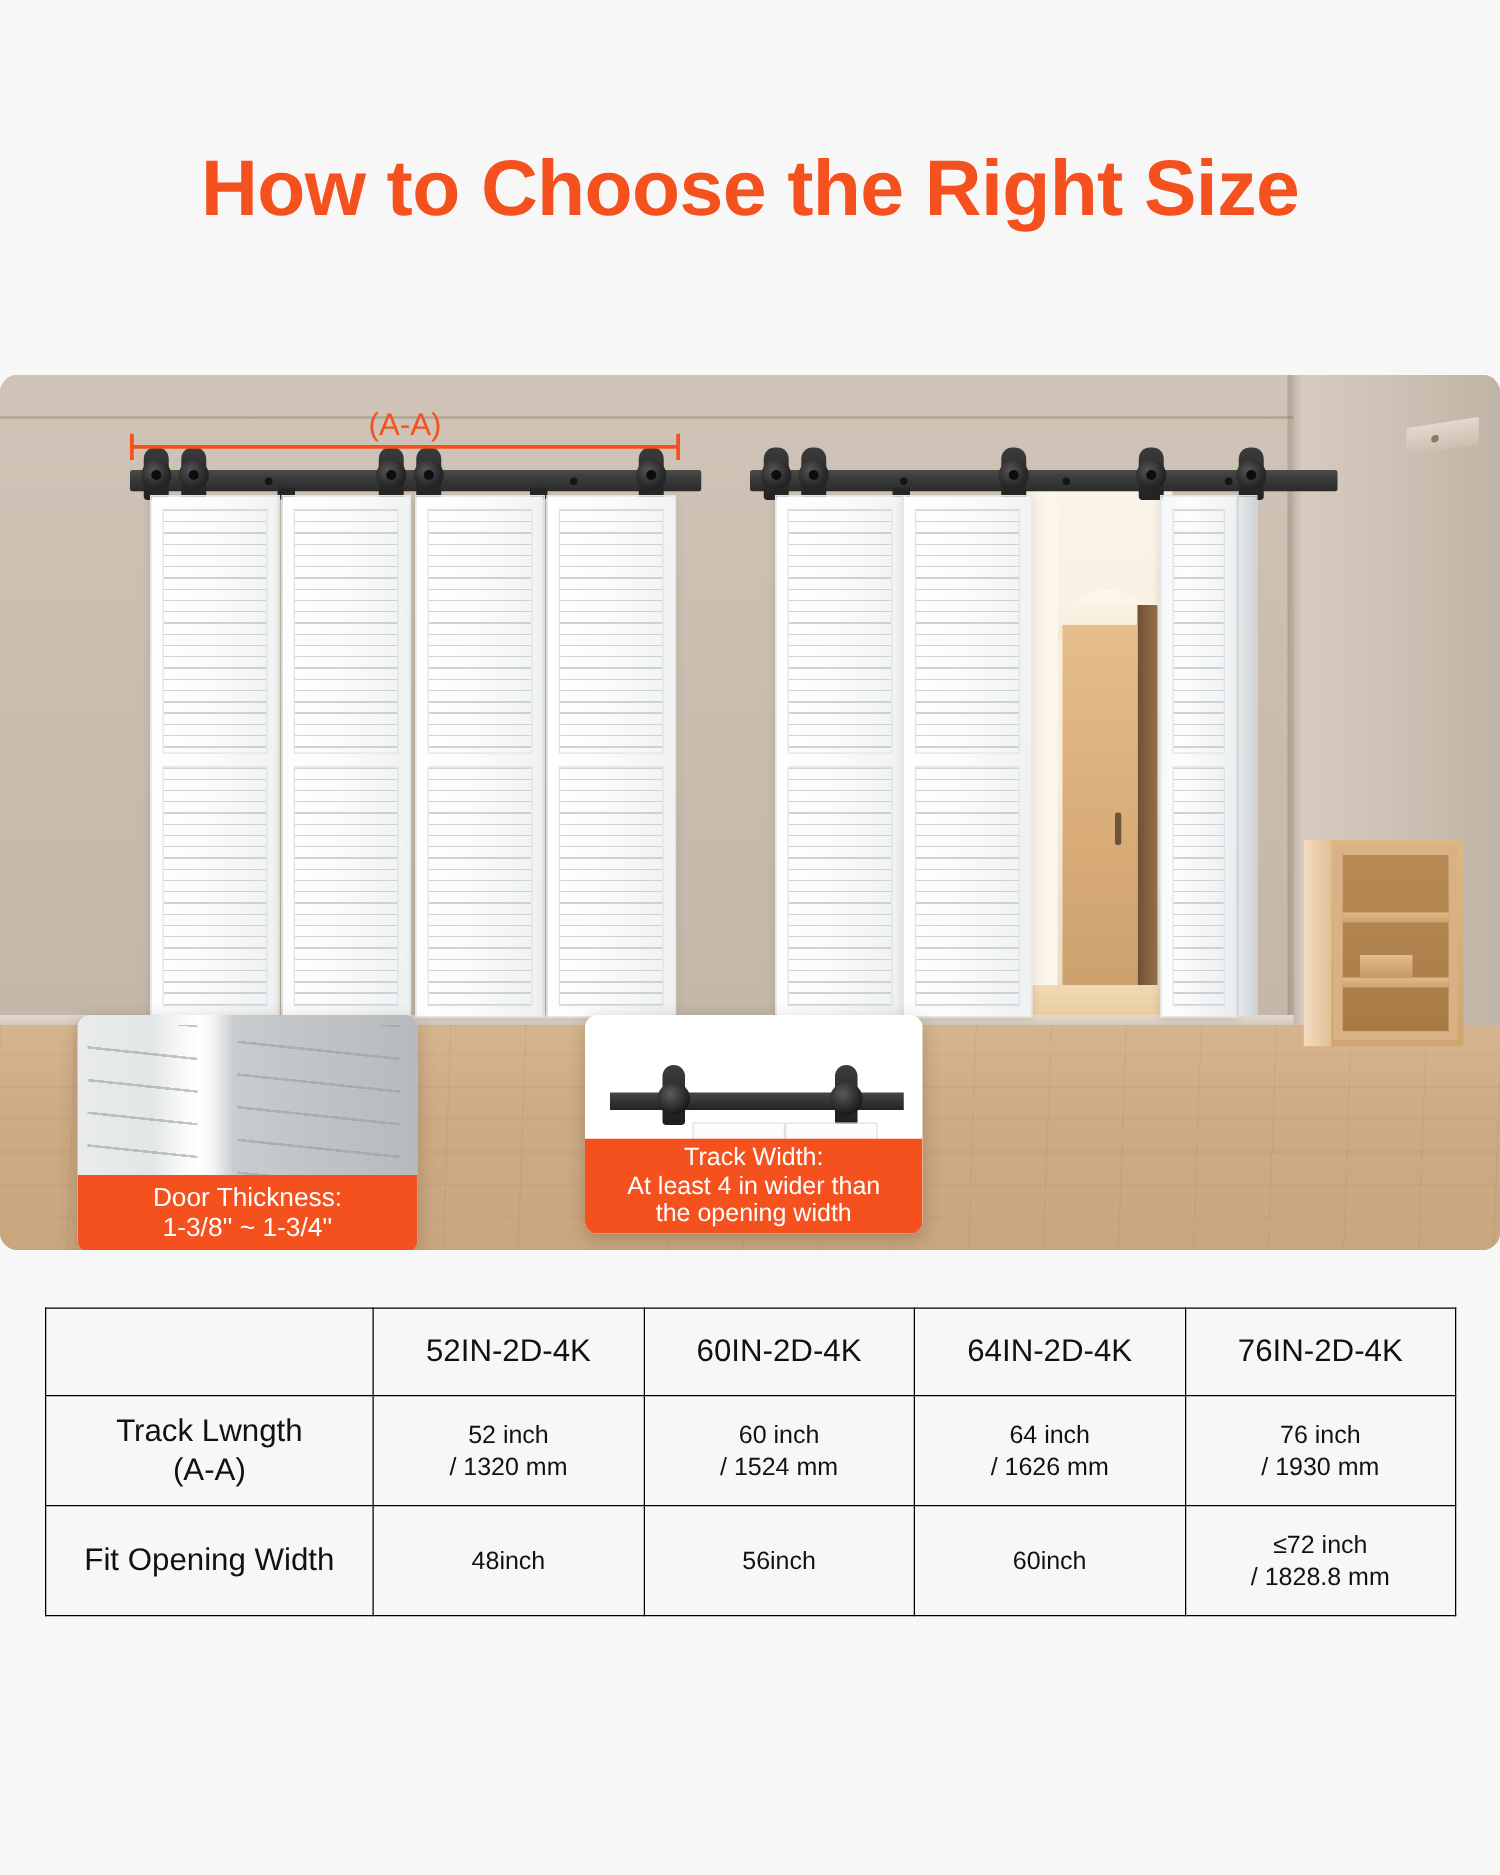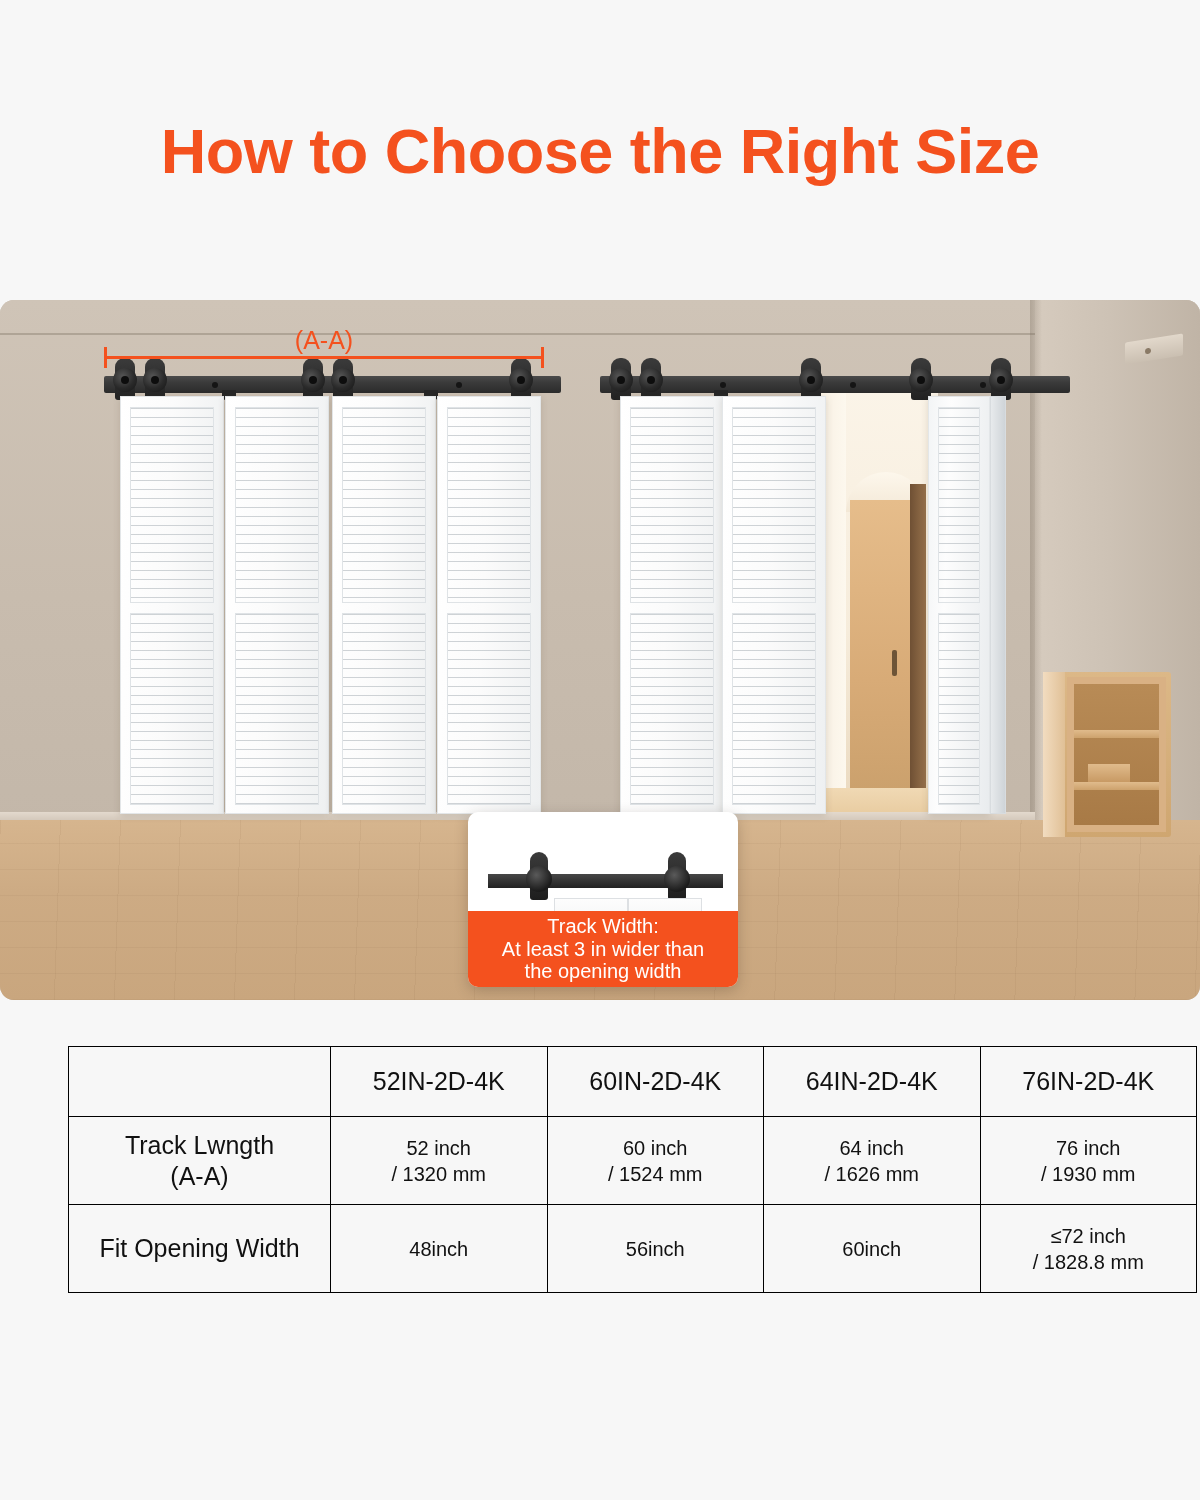--- a/index.html
+++ b/index.html
@@ -270,21 +270,20 @@
   .dim-label {
     position:absolute; left:0; top:-6px; width:440px; text-align:center;
     color:#f4511e; font-size:25px;
   }
 
   
   .table-wrap { position:absolute; left:36px; top:1046px; width:1128px; }
   table.spec {
     width:1128px; border-collapse:collapse; table-layout:fixed;
     background:#f7f7f7;
-    margin-left:32px;
   }
   table.spec td {
     border:1.5px solid #000;
     text-align:center; vertical-align:middle;
     color:#111; font-weight:400;
   }
   table.spec .lbl { font-size:25px; line-height:1.22; padding:8px 4px; }
   table.spec .val { font-size:20px; line-height:1.3; padding:8px 4px; }
   table.spec .hdr { font-size:25px; padding:8px 4px; }
   table.spec tr:first-child td:first-child { border-top-left-radius:10px; }
@@ -425,37 +424,49 @@
       </div>
     <div class="door-edge" style="left:990px"></div>
 
     <div class="dim-wrap" style="top:32px">
       <div class="dim-label">(A-A)</div>
       <div class="dim-line"></div>
       <div class="dim-cap l"></div>
       <div class="dim-cap r"></div>
     </div>
 
+    <div class="callout" id="callout-thickness" style="left:62px; top:512px;">
+      <div class="img">
+        <div class="lv" style="top:8px;  height:120px; left:8px; width:88px;"></div>
+        <div class="lv" style="top:8px;  height:120px; left:128px; width:130px;"></div>
+      </div>
+      <div class="bar">
+        <div>
+          <span>Door Thickness:</span><br>
+          <span>1-3/8'' ~ 1-3/4''</span>
+        </div>
+      </div>
+    </div>
 
     <div class="callout" id="callout-track" style="left:468px; top:512px;">
       <div class="rail2"></div>
       <div class="hg" style="left:58px">
         <div class="plate"></div>
           <div class="wheel"></div>
         </div>
       <div class="hg" style="left:196px">
         <div class="plate"></div>
           <div class="wheel"></div>
         </div>
       <div class="minidoor" style="left:86px"></div>
       <div class="minidoor" style="left:160px"></div>
       <div class="bar">
         <div>
           <span>Track Width:</span><br>
-          <span>At least 3 in wider than</span><br>
+          <span>At least 4 in wider than</span><br>
           <span>the opening width</span>
         </div>
       </div>
     </div>
 
 
   </div>
 
   <div class="table-wrap">
     <table class="spec">

